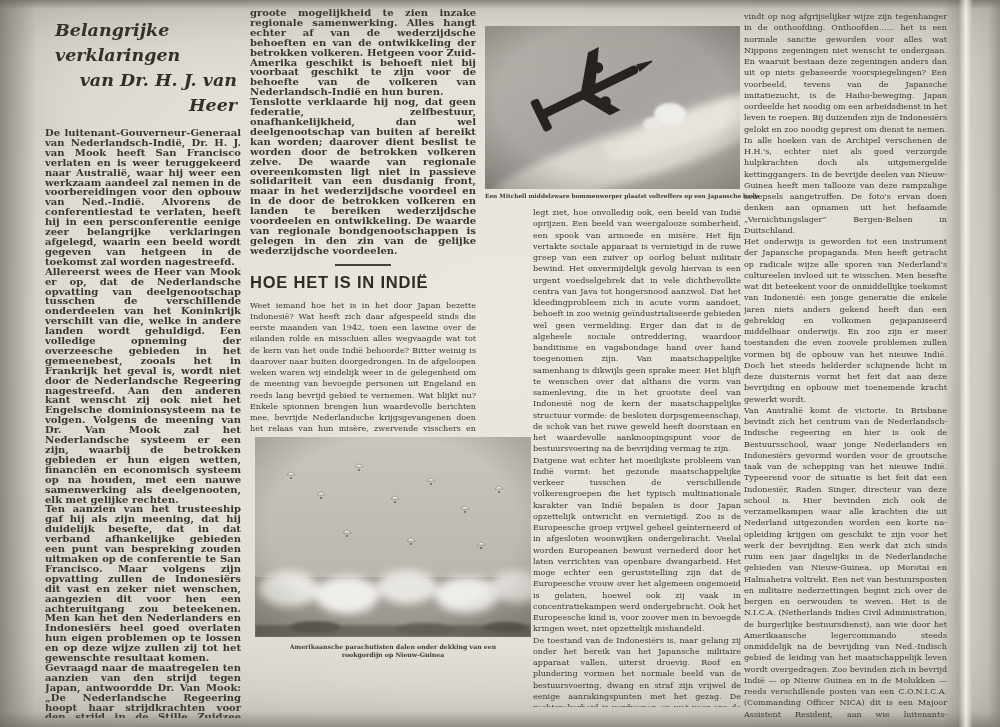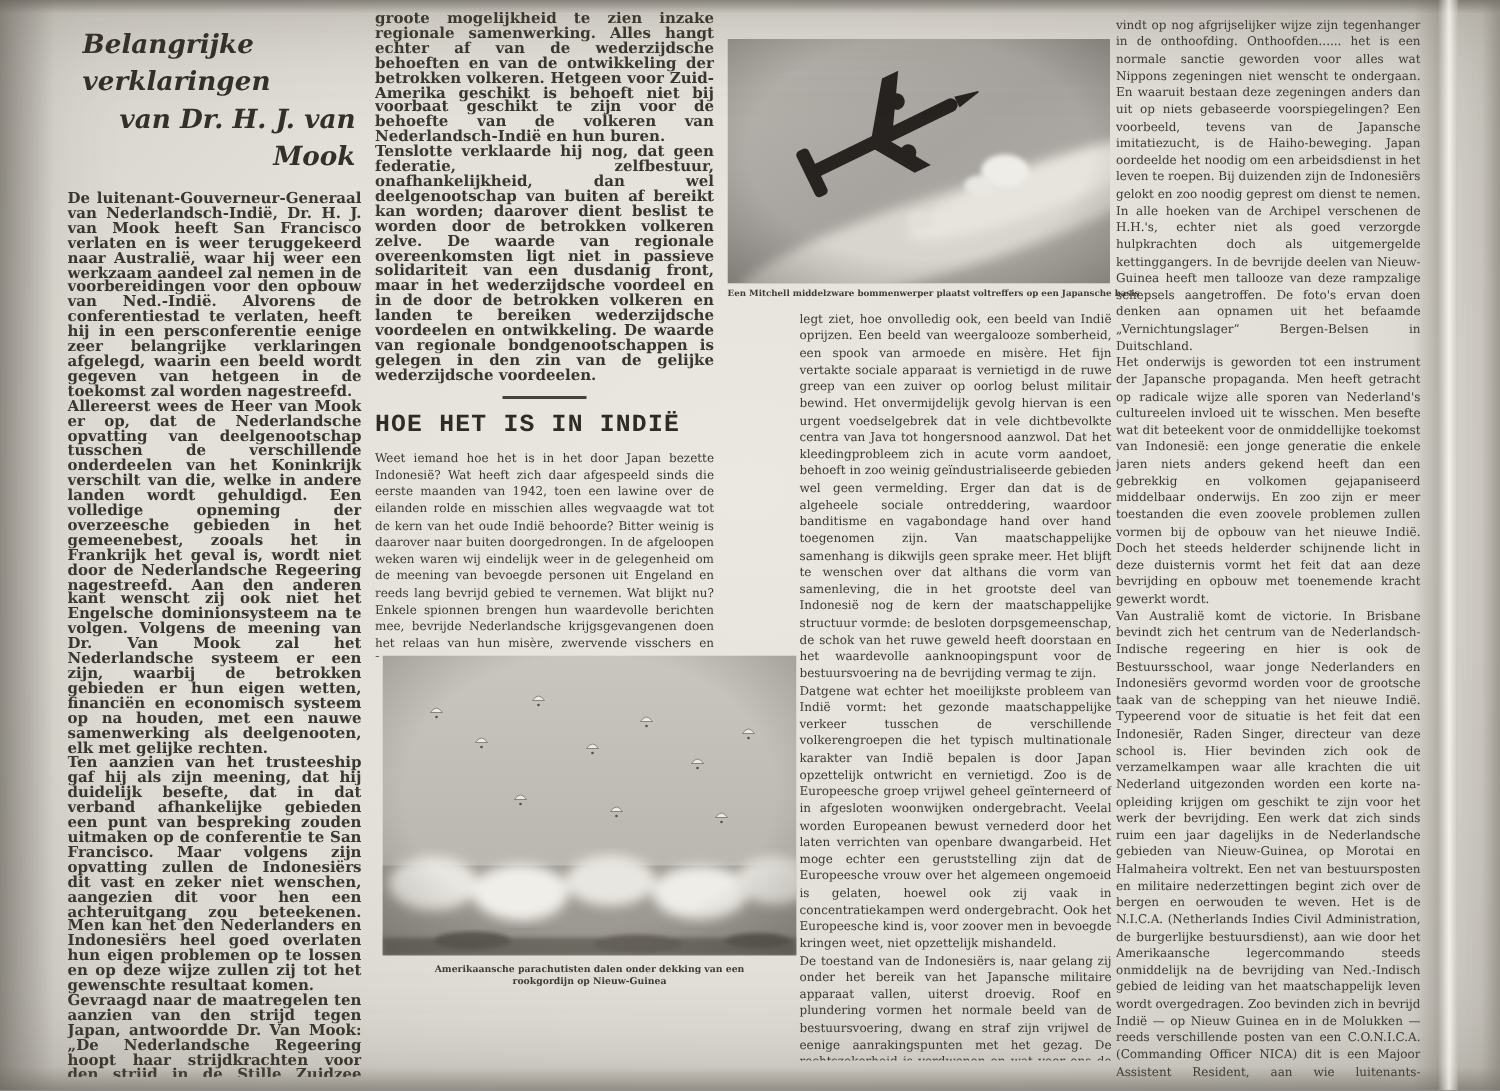--- a/index.html
+++ b/index.html
@@ -14,21 +14,21 @@
   .col2{left:250px;top:8px;width:226px;height:430px;}
   .col3{left:533px;top:207px;width:208px;height:500px;}
   .col4{left:744px;top:11px;width:203px;height:710px;}
   p{margin:0;text-align:justify;}
   .body1{font-size:10px;line-height:9.9px;font-weight:bold;}
   .body2{font-size:8px;line-height:11.25px;}
   .title{margin:0 0 10px 10px;font-style:italic;font-weight:bold;font-size:17.5px;line-height:25px;color:#332f29;}
   .title span{display:block;}
   .title .t2{text-align:right;padding-right:4px;}
   .rule{width:56px;height:2px;background:#46423b;margin:8px auto 7px auto;}
-  .headline{margin:0 0 8px 0;font-weight:bold;font-size:16.5px;letter-spacing:.8px;white-space:nowrap;color:#2f2c26;font-family:Liberation Mono, monospace;}
+  .headline{margin:0 0 8px 0;font-weight:bold;font-size:16.5px;letter-spacing:.8px;white-space:nowrap;color:#2f2c26;font-family:Liberation Sans, sans-serif;}
   figure{margin:0;position:absolute;}
   .fig-bomber{left:485px;top:26px;width:255px;}
   .fig-para{left:255px;top:437px;width:276px;}
   figcaption{font-size:6.2px;font-weight:bold;text-align:center;color:#403c35;line-height:8px;}
   .fig-bomber figcaption{margin-top:3px;font-size:5.8px;white-space:nowrap;}
   .fig-para figcaption{margin-top:6px;padding:0 18px;}
   svg{display:block;}
   .overlay{position:absolute;pointer-events:none;}
   .vignette{inset:0;box-shadow:inset 0 0 70px rgba(80,74,62,.38), inset 0 0 12px rgba(90,85,75,.22);}
   .edge-top{left:0;top:0;width:100%;height:9px;background:linear-gradient(rgba(95,91,84,.55),rgba(95,91,84,0));}
@@ -38,21 +38,21 @@
   .edge-right{right:0;top:0;width:12px;height:100%;background:linear-gradient(90deg,rgba(120,115,105,0),rgba(120,115,105,.38));}
 </style>
 </head>
 <body>
 
 <div class="page">
 
   <section class="col col1">
     <h1 class="title">
       <span class="t1">Belangrijke verklaringen</span>
-      <span class="t2">van Dr. H. J. van Mook</span>
+      <span class="t2">van Dr. H. J. van Heer</span>
     </h1>
     <p class="body1">De luitenant-Gouverneur-Generaal van Nederlandsch-Indië, Dr. H. J. van Mook heeft San Francisco verlaten en is weer teruggekeerd naar Australië, waar hij weer een werkzaam aandeel zal nemen in de voorbereidingen voor den opbouw van Ned.-Indië. Alvorens de conferentiestad te verlaten, heeft hij in een persconferentie eenige zeer belangrijke verklaringen afgelegd, waarin een beeld wordt gegeven van hetgeen in de toekomst zal worden nagestreefd.</p>
     <p class="body1">Allereerst wees de Heer van Mook er op, dat de Nederlandsche opvatting van deelgenootschap tusschen de verschillende onderdeelen van het Koninkrijk verschilt van die, welke in andere landen wordt gehuldigd. Een volledige opneming der overzeesche gebieden in het gemeenebest, zooals het in Frankrijk het geval is, wordt niet door de Nederlandsche Regeering nagestreefd. Aan den anderen kant wenscht zij ook niet het Engelsche dominionsysteem na te volgen. Volgens de meening van Dr. Van Mook zal het Nederlandsche systeem er een zijn, waarbij de betrokken gebieden er hun eigen wetten, financiën en economisch systeem op na houden, met een nauwe samenwerking als deelgenooten, elk met gelijke rechten.</p>
     <p class="body1">Ten aanzien van het trusteeship gaf hij als zijn meening, dat hij duidelijk besefte, dat in dat verband afhankelijke gebieden een punt van bespreking zouden uitmaken op de conferentie te San Francisco. Maar volgens zijn opvatting zullen de Indonesiërs dit vast en zeker niet wenschen, aangezien dit voor hen een achteruitgang zou beteekenen. Men kan het den Nederlanders en Indonesiërs heel goed overlaten hun eigen problemen op te lossen en op deze wijze zullen zij tot het gewenschte resultaat komen.</p>
     <p class="body1">Gevraagd naar de maatregelen ten aanzien van den strijd tegen Japan, antwoordde Dr. Van Mook: „De Nederlandsche Regeering hoopt haar strijdkrachten voor den strijd in de Stille Zuidzee zoodanig te kunnen opbouwen, dat zij 200.000 man aan dien strijd kan laten deelnemen”. Van het begin van de bevrijding van Nederland is de Regeering bezig geweest met de recruteering voor den strijd in het Verre Oosten. De reactie der vrijwilligers is daarbij zeer bevredigend. De menschen heeft Nederland wel en ook voor het transport kunnen wij zelf zorgen, maar voor de uitrusting is Nederland aangewezen op zijn bondgenooten. De plannen voor het herstel en steunverleening zijn klaar, maar wij zullen voorloopig in verband met het tekort aan materiaal tevreden moeten zijn met hetgeen wij krijgen kunnen. Wij zullen echter geen gelegenheid voorbij laten gaan om aan materiaal te komen en de onderhandelingen daarover met autoriteiten der Vereenigde Staten zijn alleszins bevredigend.</p>
     <p class="body1">Gevraagd naar de mogelijkheid van een regionale overeenkomst, waardoor de landen van het Zuidelijke deel der Stille Zuidzee op gelijke wijze aan elkaar verbonden zouden worden als het Zuid-Amerikaansche blok, zeide Dr. Van Mook een</p>
   </section>
 
   <section class="col col2">
     <p class="body1">groote mogelijkheid te zien inzake regionale samenwerking. Alles hangt echter af van de wederzijdsche behoeften en van de ontwikkeling der betrokken volkeren. Hetgeen voor Zuid-Amerika geschikt is behoeft niet bij voorbaat geschikt te zijn voor de behoefte van de volkeren van Nederlandsch-Indië en hun buren.</p>

